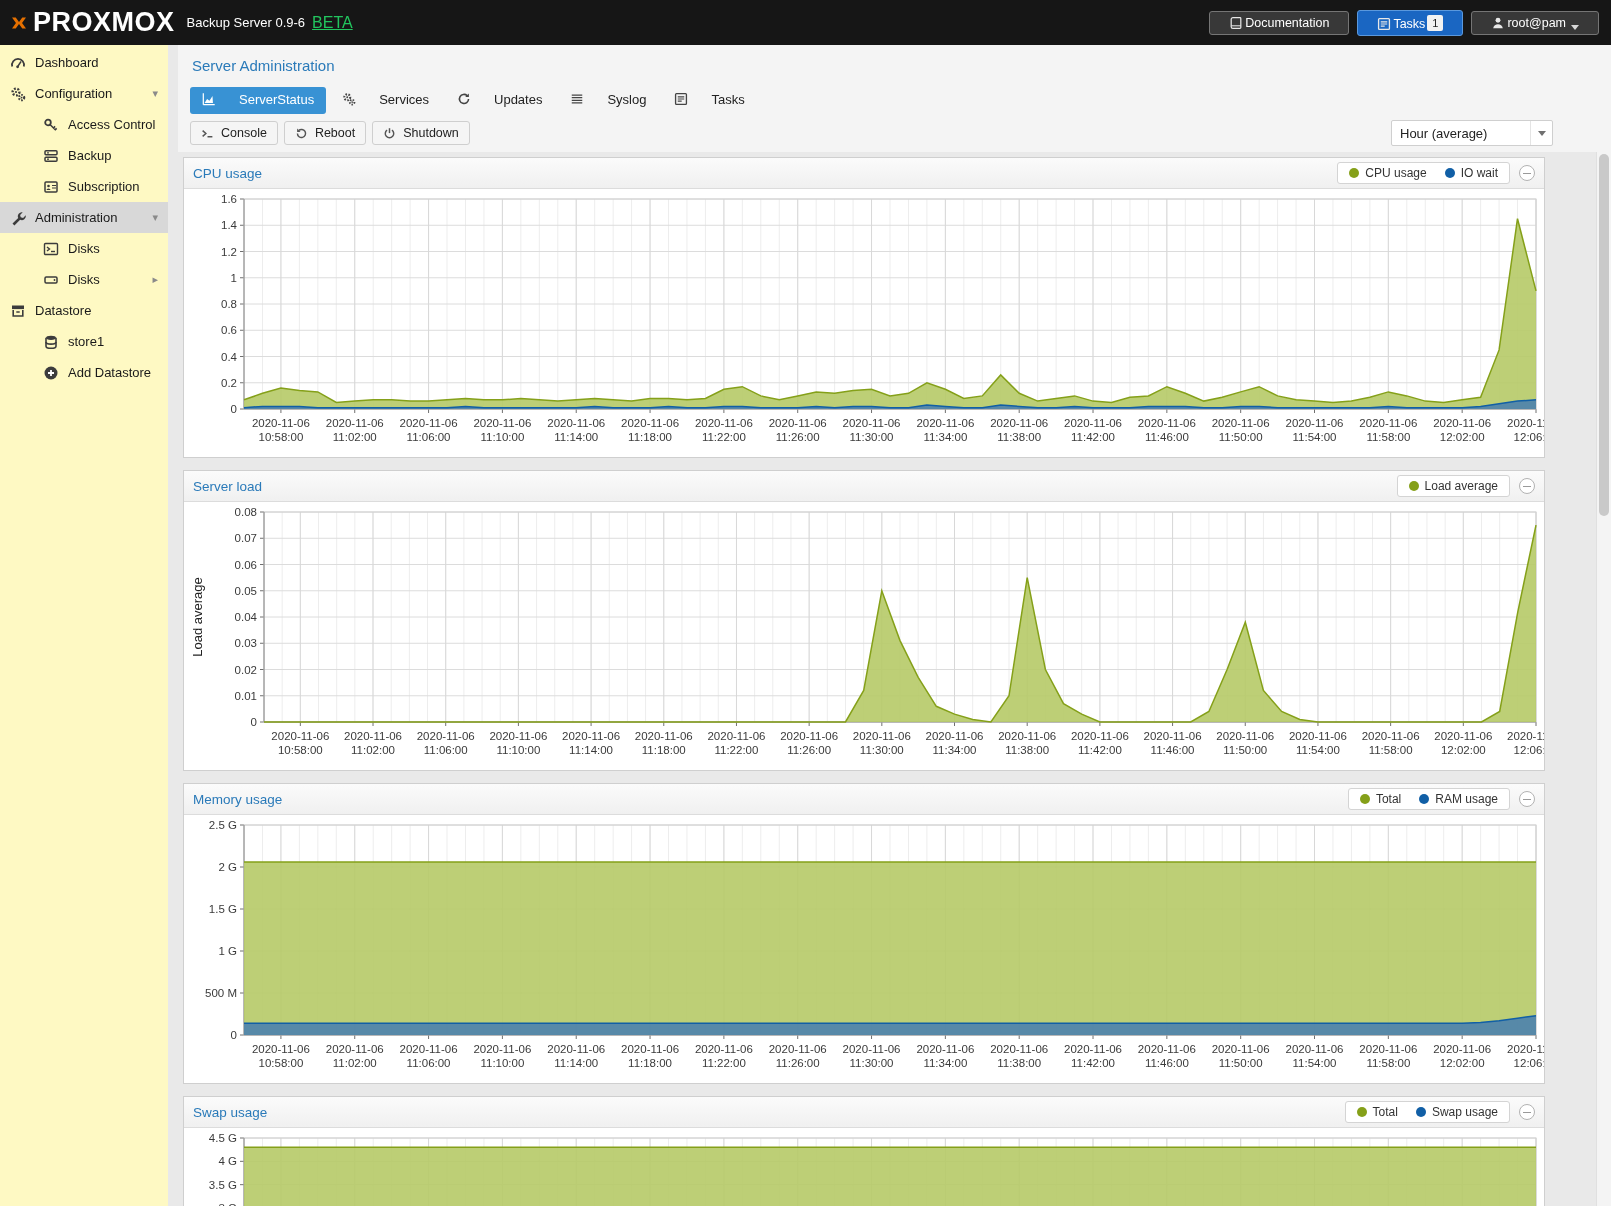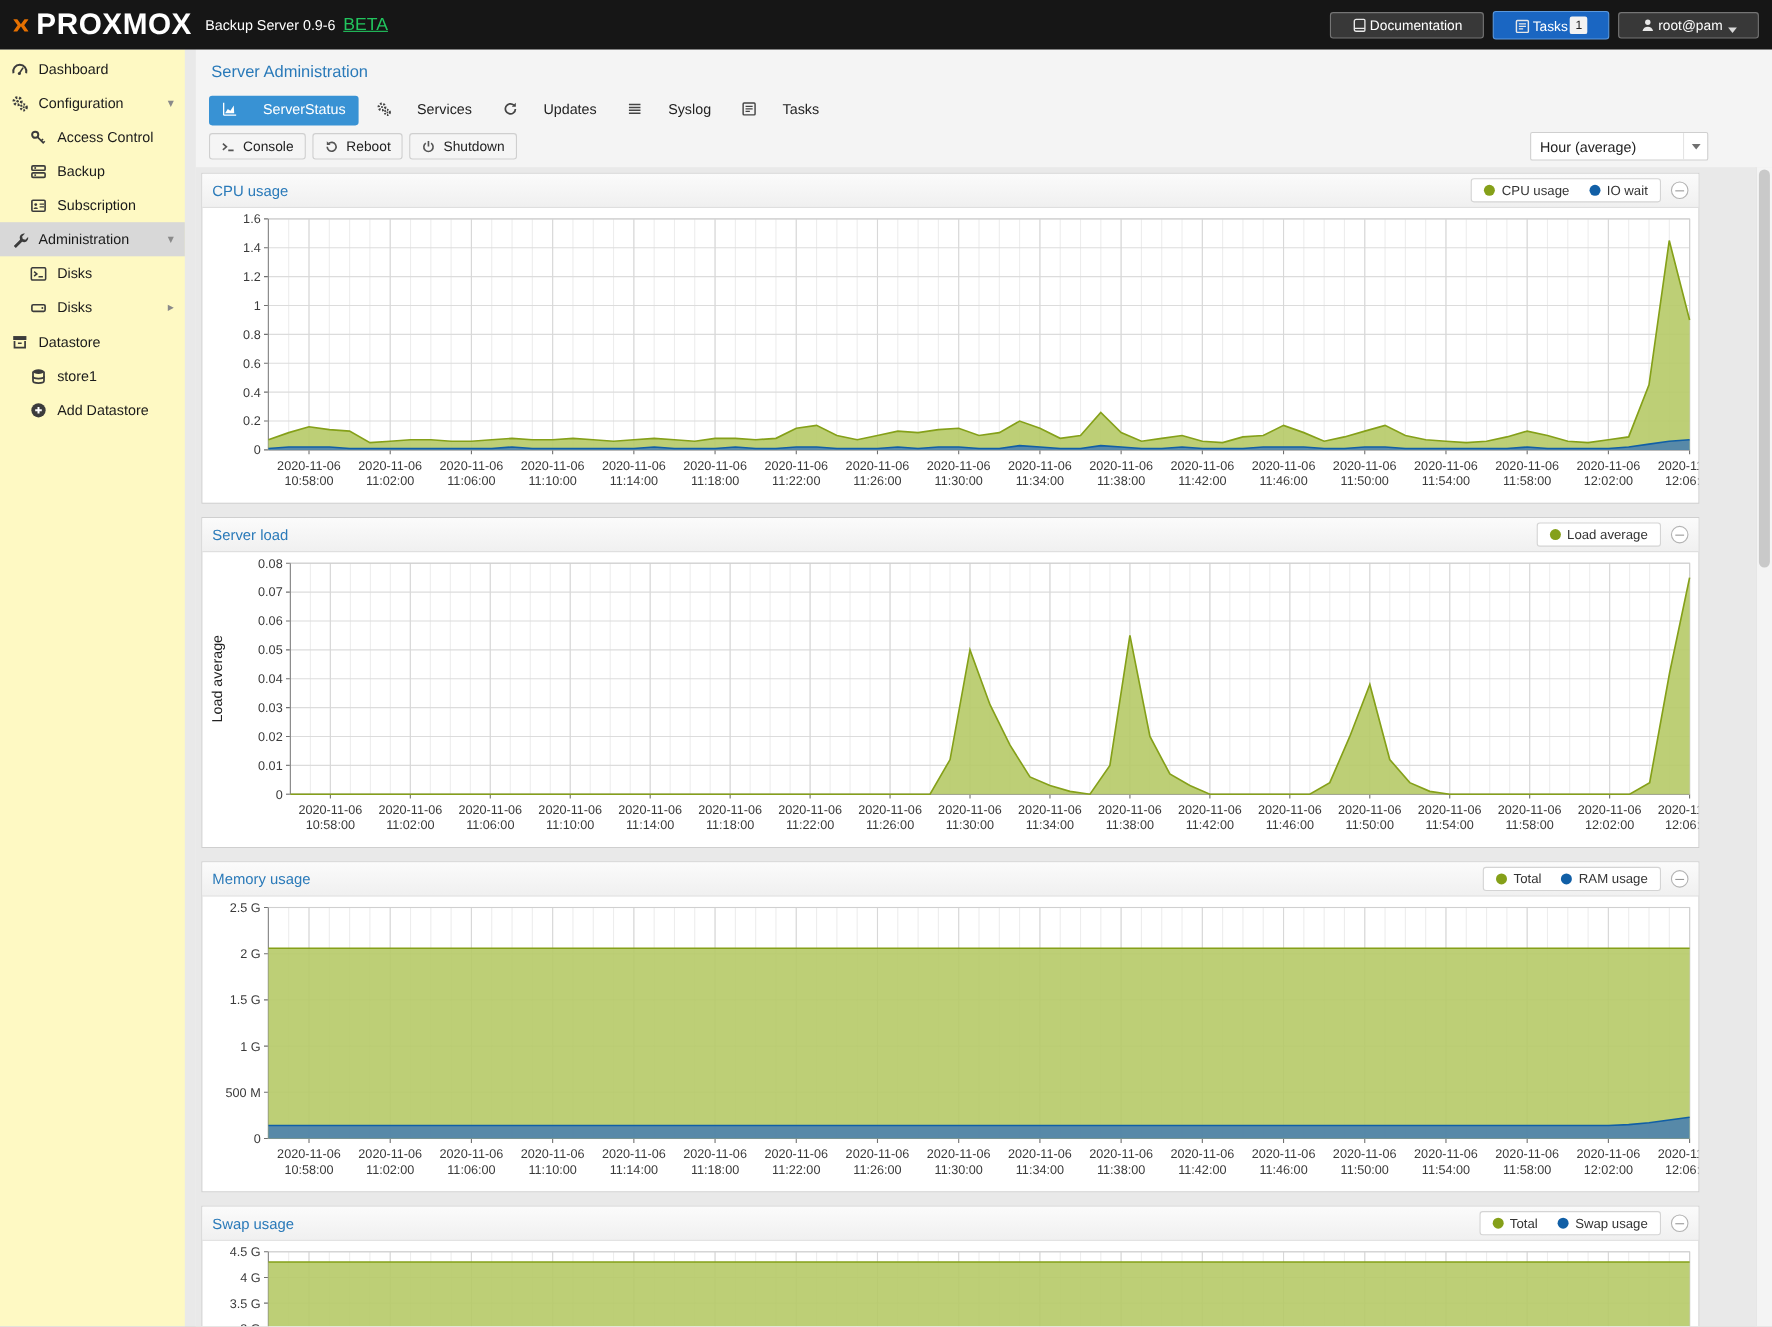--- a/index.html
+++ b/index.html
@@ -21,21 +21,21 @@
   .hbtn{display:flex;align-items:flex-end;gap:2px;background:#383838;border:1px solid #757575;color:#fff;border-radius:3px;padding:4px 19px;font-size:12.5px;cursor:pointer;font-family:inherit}
   .hbtn.primary{background:var(--tasks-blue);border-color:#5a98dd}
   .badge{background:#f2f2f2;color:#222;border-radius:2px;padding:0 5px;font-size:11px;line-height:16px}
   .caret{width:0;height:0;border-left:4px solid transparent;border-right:4px solid transparent;border-top:5px solid #d8d8d8;margin-left:3px}
   .icon{width:14px;height:14px;display:inline-block;color:#e8e8e8;flex:none}
   .icon svg{width:100%;height:100%;display:block}
 
   
   .sidebar{position:absolute;top:45px;left:0;width:168px;bottom:0;background:#fef9c3;z-index:10;padding-top:2px}
   .nav-item{display:flex;align-items:center;height:31px;padding:0 10px;cursor:pointer}
-  .nav-item.lvl1{padding-left:27px}
+  .nav-item.lvl1{padding-left:43px}
   .nav-item.selected{background:#d8d8d8}
   .nav-item .icon{width:16px;height:16px;margin-right:9px;color:#3c3c3c}
   .nav-label{font-size:13px;color:#1a1a1a;white-space:nowrap}
   .arrow{margin-left:auto;color:#8a8a8a;font-size:11px;font-family:"DejaVu Sans",sans-serif}
 
   
   .main{position:absolute;top:45px;left:178px;right:0;bottom:0;background:#f4f4f4}
   .page-title{color:var(--title-blue);font-size:15px;padding:12px 0 4px 14px;height:34px}
   .tabs{display:flex;gap:4px;padding:8px 0 0 12px;height:35px}
   .tab{display:flex;align-items:flex-start;gap:23px;padding:5px 12px;border-radius:3px;color:#222;cursor:pointer;font-size:13px}

